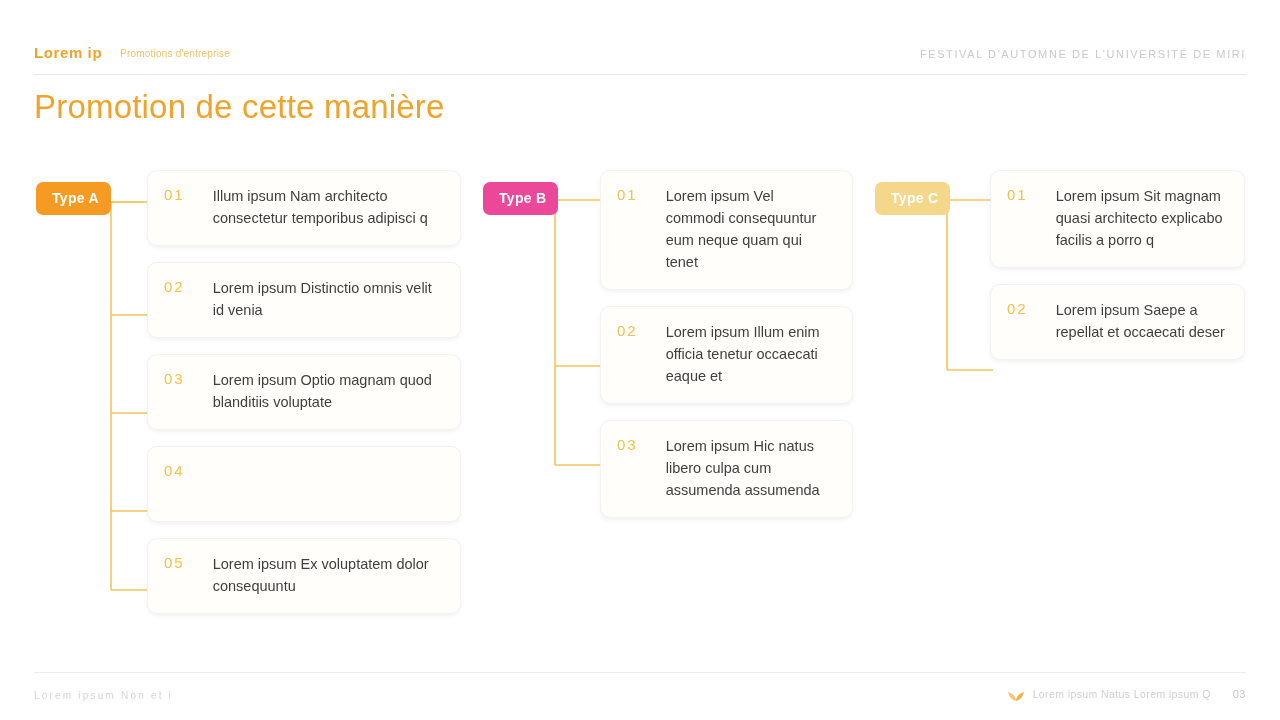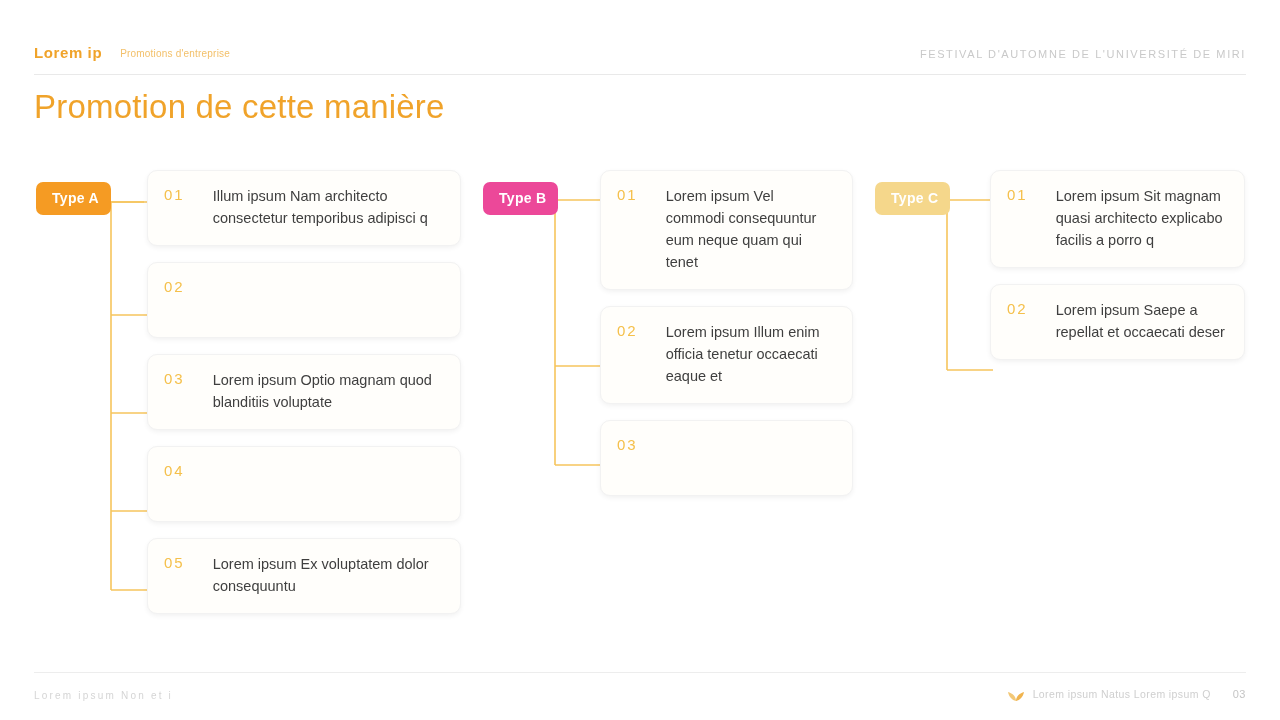--- a/index.html
+++ b/index.html
@@ -199,20 +199,21 @@
       <path d="M75,341 L112,341" stroke="#f6c55c" stroke-width="1.6" fill="none"></path>
       <path d="M75,420 L112,420" stroke="#f6c55c" stroke-width="1.6" fill="none"></path>
     </svg>
     <div class="cards cards-a">
       <div class="card">
         <span class="card-num">01</span>
         <span class="card-text">Illum ipsum Nam architecto consectetur temporibus adipisci q</span>
       </div>
       <div class="card">
         <span class="card-num">02</span>
+        <span class="card-text">Lorem ipsum Distinctio omnis velit id venia</span>
       </div>
       <div class="card">
         <span class="card-num">03</span>
         <span class="card-text">Lorem ipsum Optio magnam quod blanditiis voluptate</span>
       </div>
       <div class="card">
         <span class="card-num">04</span>
       </div>
       <div class="card">
         <span class="card-num">05</span>
@@ -233,20 +234,21 @@
       <div class="card">
         <span class="card-num">01</span>
         <span class="card-text">Lorem ipsum Vel commodi consequuntur eum neque quam qui tenet</span>
       </div>
       <div class="card">
         <span class="card-num">02</span>
         <span class="card-text">Lorem ipsum Illum enim officia tenetur occaecati eaque et</span>
       </div>
       <div class="card">
         <span class="card-num">03</span>
+        <span class="card-text">Lorem ipsum Hic natus libero culpa cum assumenda assumenda</span>
       </div>
     </div>
   </div>
 
   <div class="column col-c">
     <div class="type-badge" style="background:#f5d78b;">Type C</div>
     <svg class="connector" width="120" height="300">
       <path d="M72,30 L72,200" stroke="#f6c55c" stroke-width="1.6" fill="none"></path>
       <path d="M66,30 L118,30" stroke="#f6c55c" stroke-width="1.6" fill="none"></path>
       <path d="M72,200 L118,200" stroke="#f6c55c" stroke-width="1.6" fill="none"></path>

